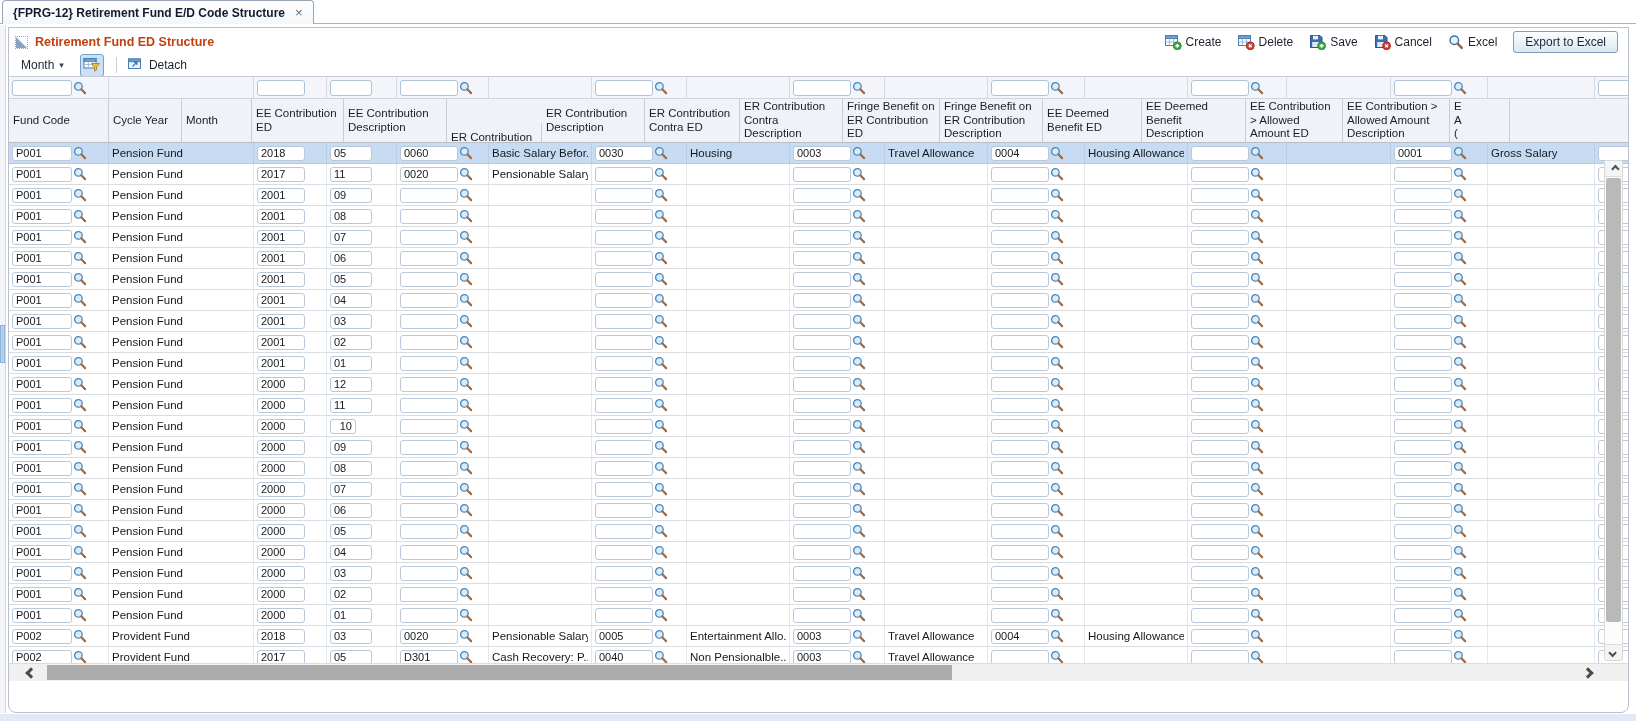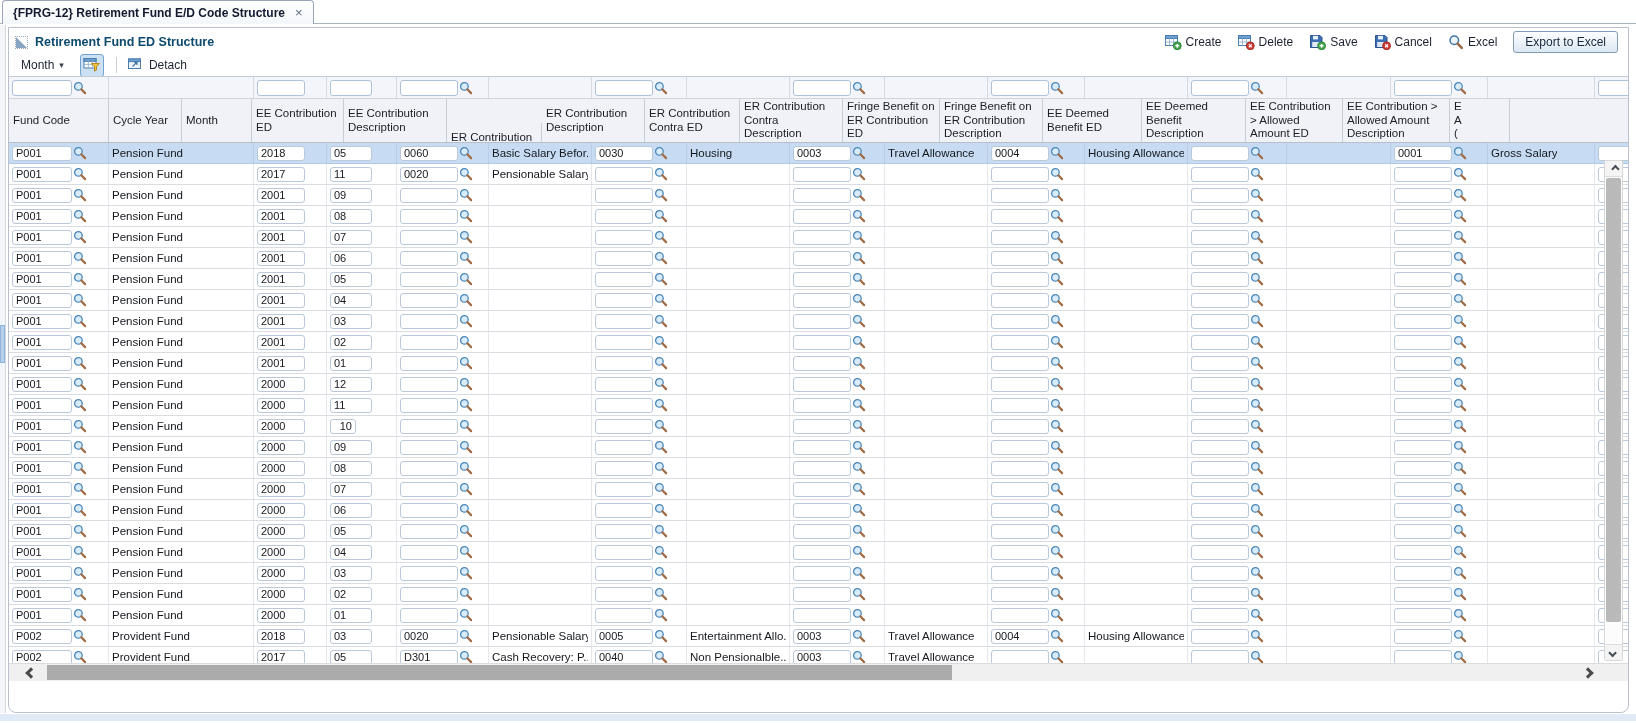--- a/index.html
+++ b/index.html
@@ -19,21 +19,21 @@
   .splitter-handle { position:absolute; left:0; top:300px; width:5px; height:38px; background:#b6d0ec; border:1px solid #8fb4da; }
 
   
   .panel { position:absolute; left:8px; right:7px; top:27px; height:686px; background:#fff;
            border:1px solid #b9c0cb; border-radius:0 0 8px 8px; overflow:hidden; display:flex; flex-direction:column; }
 
   .panel-header { display:flex; align-items:center; height:26px; padding:2px 6px 0 6px; background:#fff; }
   .disclosure { width:13px; height:13px; border:1px dotted #9aa7b5; position:relative; background:#fff; flex:none; }
   .disclosure::after { content:""; position:absolute; left:0; bottom:0; width:0; height:0;
                        border-left:11px solid #87a5c2; border-top:11px solid transparent; }
-  .panel-title { font-size:12.5px; font-weight:bold; color:#0c4a6e; margin-left:7px; white-space:nowrap; }
+  .panel-title { font-size:12.5px; font-weight:bold; color:#c2410c; margin-left:7px; white-space:nowrap; }
 
   .toolbar { display:flex; align-items:center; margin-left:auto; padding-right:4px; }
   .tb-btn { display:flex; align-items:center; gap:4px; margin-left:16px; cursor:default; }
   .tb-btn svg { display:block; }
   .tb-label { font-size:12px; color:#1c2330; }
   .export-btn { margin-left:16px; font-family:inherit; font-size:12px; color:#17293f; padding:3px 11px;
                 border:1px solid #7f9db9; border-radius:3px; background:linear-gradient(#fdfeff,#dce7f2); }
 
   
   .viewbar { display:flex; align-items:center; height:22px; padding:0 6px; background:#fff; }

